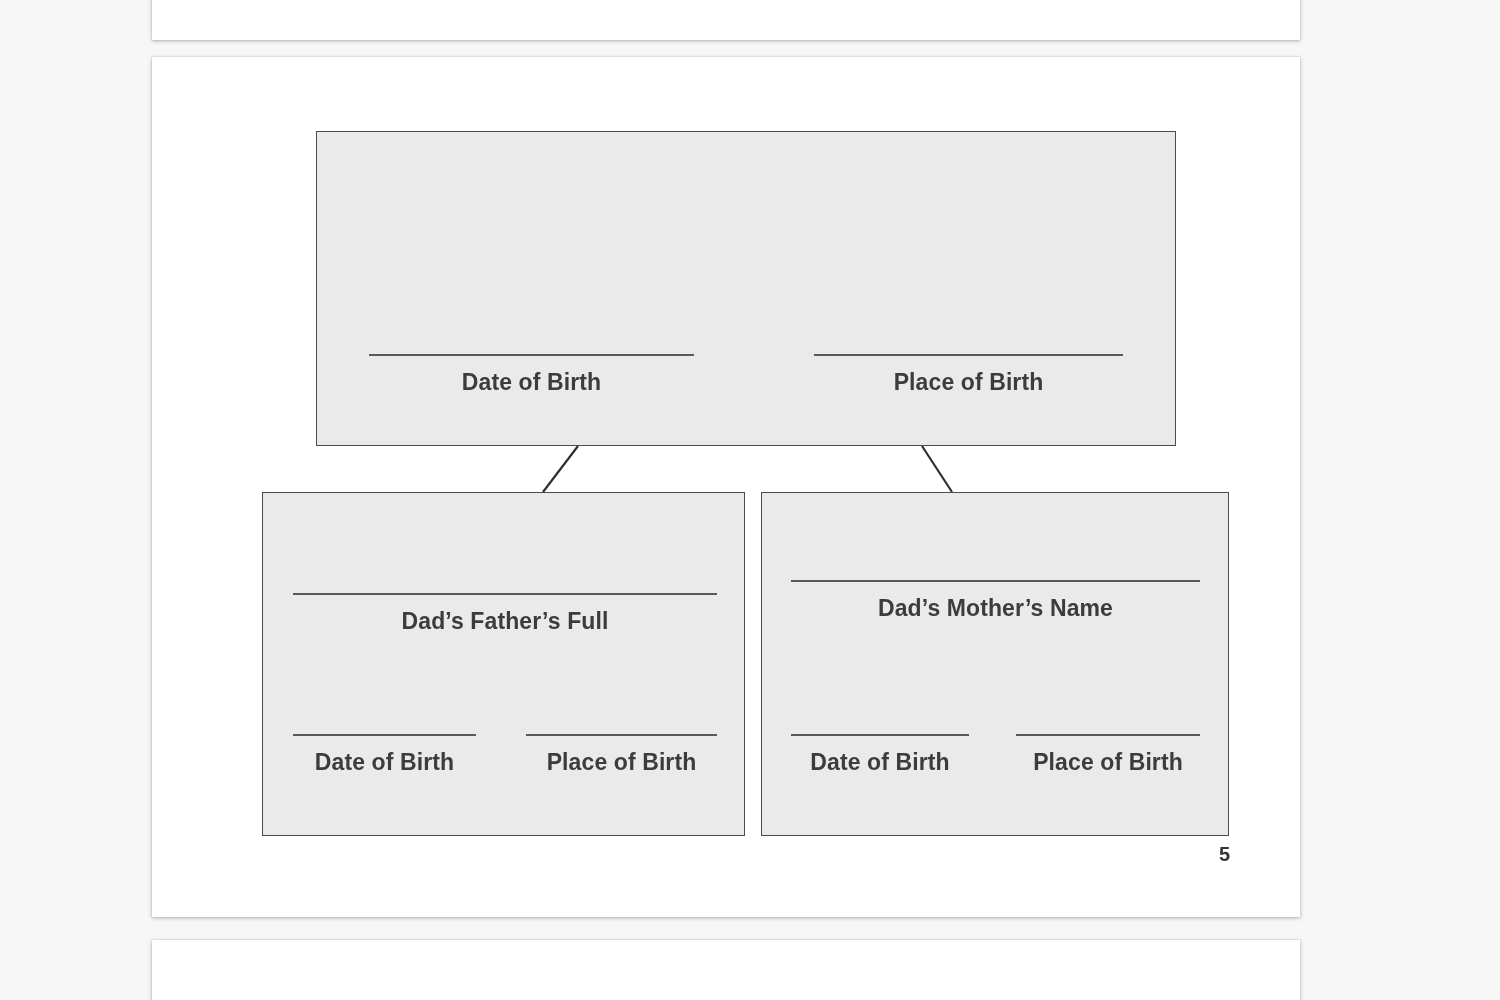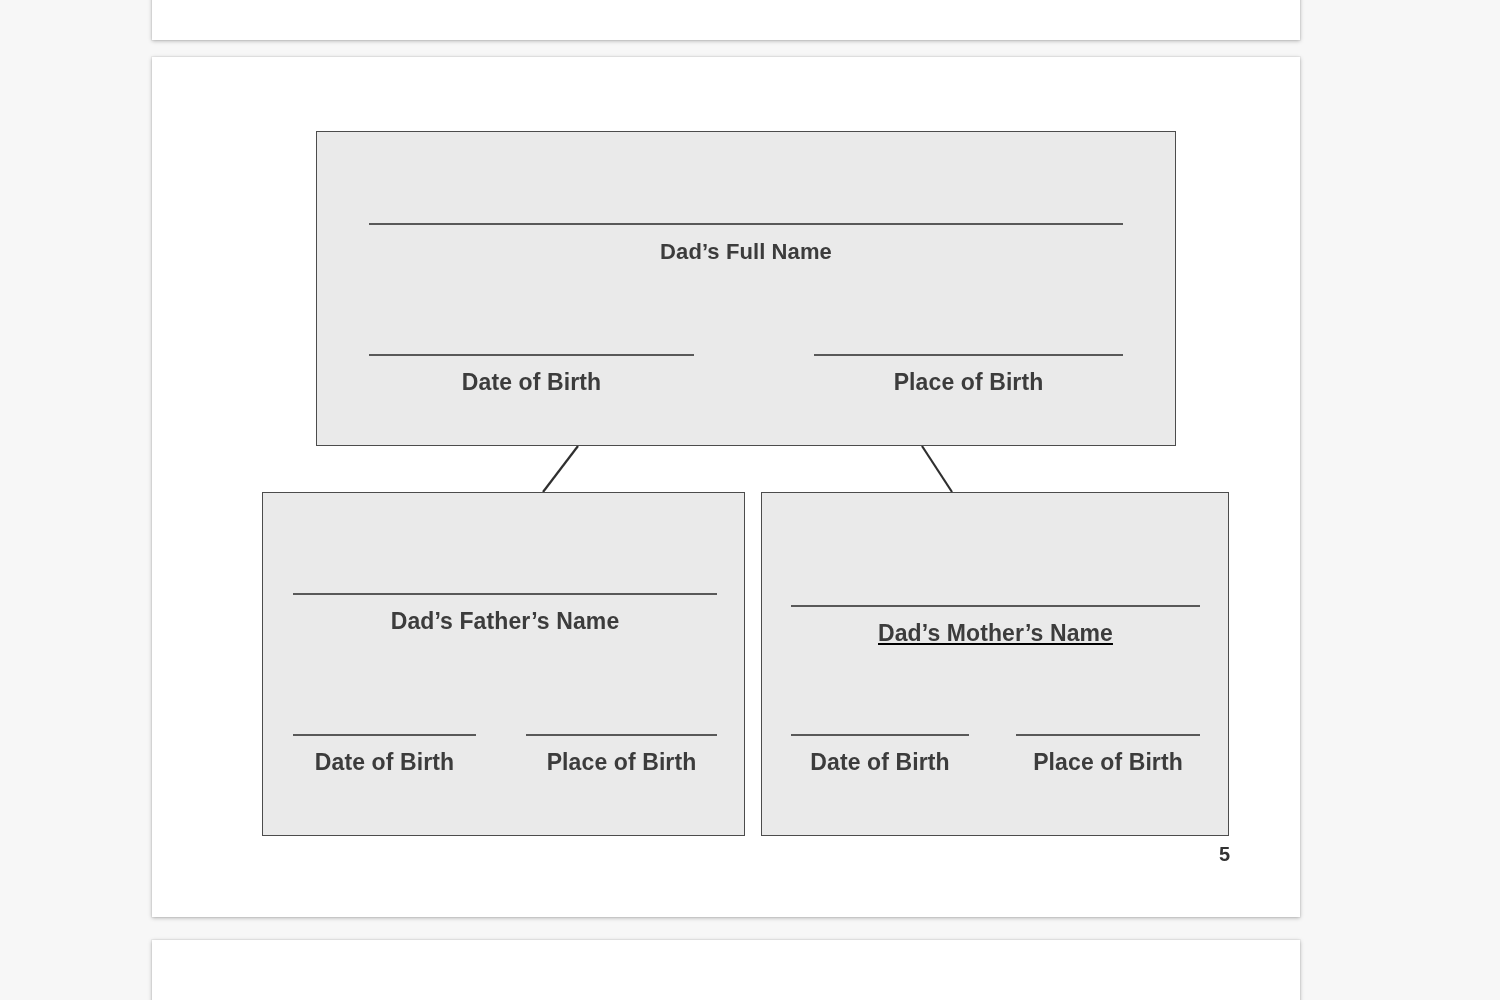--- a/index.html
+++ b/index.html
@@ -121,23 +121,22 @@
   }
   .box-dads-father .f-pob {
     left: 263px;   
     top: 241px;
     width: 191px;  
   }
 
   
   .box-dads-mother .f-name {
     left: 29px;    
-    top: 112px;
+    top: 87px;
     width: 409px;  
-    text-decoration: underline;
   }
   .box-dads-mother .f-dob {
     left: 29px;
     top: 241px;
     width: 178px;  
   }
   .box-dads-mother .f-pob {
     left: 254px;   
     top: 241px;
     width: 184px;  
@@ -171,38 +170,34 @@
   <div class="page page-prev"></div>
 
   <div class="page page-current">
 
     <svg id="connectors" viewBox="0 0 1148 860" preserveAspectRatio="none">
       <line x1="426" y1="389" x2="391" y2="435" stroke="#2f2f2f" stroke-width="2.2"></line>
       <line x1="770" y1="389" x2="800" y2="435" stroke="#2f2f2f" stroke-width="2.2"></line>
     </svg>
 
     <div class="tree-box box-dad">
-      <div class="field f-name">
-        <div class="rule"></div>
-        <span class="caption">Dad’s Full Name</span>
-      </div>
       <div class="field f-dob">
         <div class="rule"></div>
         <span class="caption">Date of Birth</span>
       </div>
       <div class="field f-pob">
         <div class="rule"></div>
         <span class="caption">Place of Birth</span>
       </div>
     </div>
 
     <div class="tree-box box-dads-father">
       <div class="field f-name">
         <div class="rule"></div>
-        <span class="caption">Dad’s Father’s Name</span>
+        <span class="caption">Dad’s Father’s Full</span>
       </div>
       <div class="field f-dob">
         <div class="rule"></div>
         <span class="caption">Date of Birth</span>
       </div>
       <div class="field f-pob">
         <div class="rule"></div>
         <span class="caption">Place of Birth</span>
       </div>
     </div>

